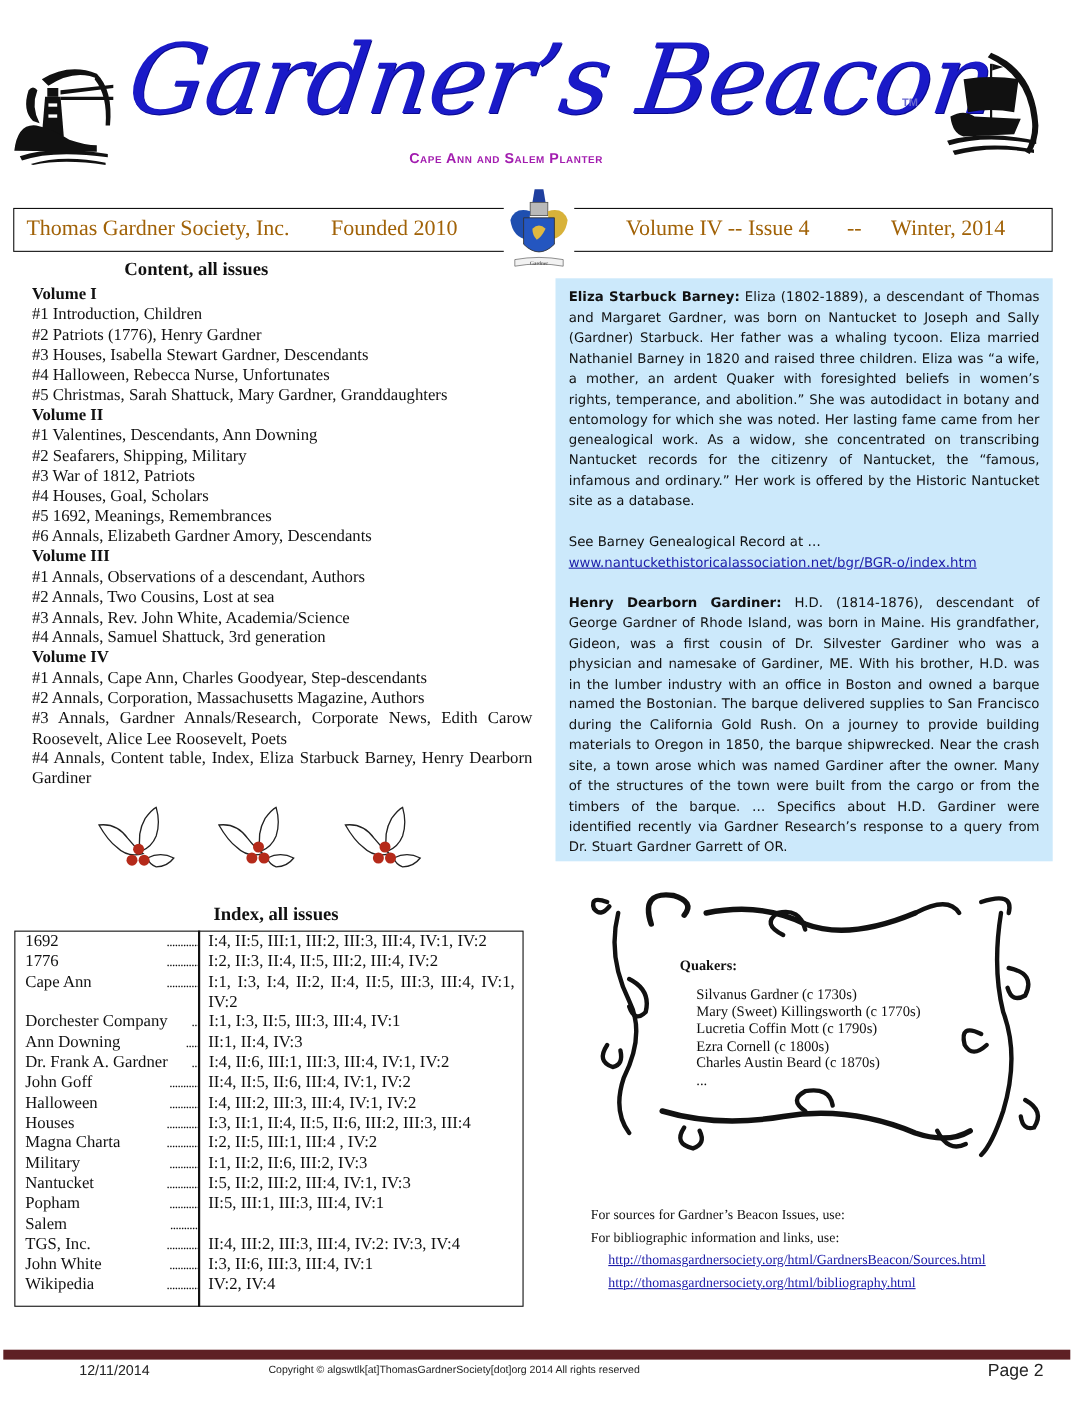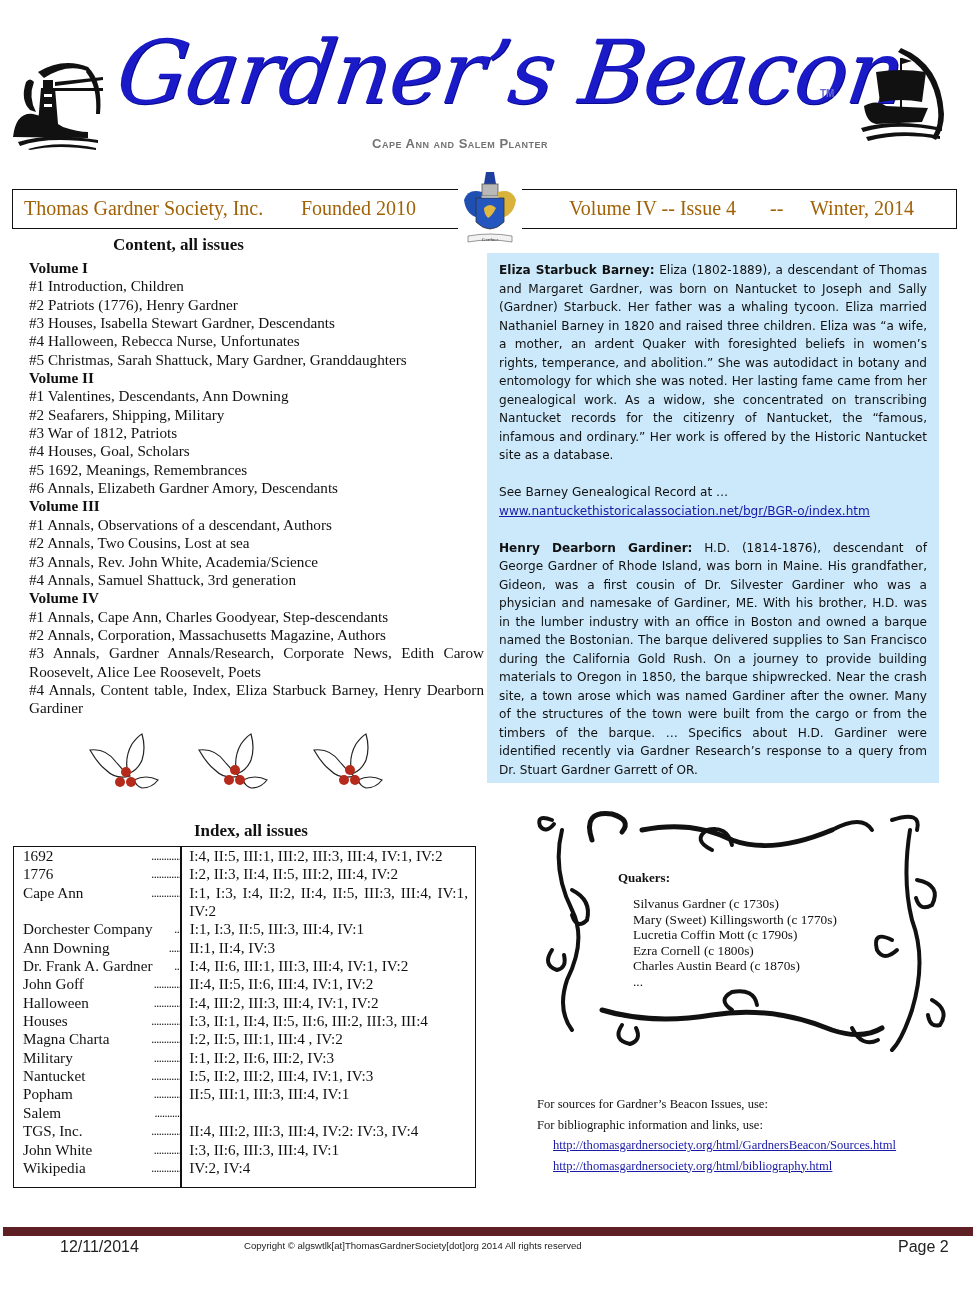--- a/index.html
+++ b/index.html
@@ -2,38 +2,38 @@
 <html><head>
   <meta charset="utf-8">
   <style>
     html, body { margin: 0; padding: 0; background: #ffffff; }
     body { width: 977px; height: 1295px; position: relative; overflow: hidden; font-family: "Liberation Serif", serif; color: #111; }
     .abs { position: absolute; }
 
     
     .masthead-title { left: 118px; top: 18px; width: 720px; height: 110px; font-family: "DejaVu Serif", serif; font-style: italic; font-size: 88px; color: #1a1ac8; letter-spacing: -1px; line-height: 110px; white-space: nowrap; transform: skewX(-8deg); text-shadow: 1px 1px 0 #0a0a8a; }
     .tm { left: 820px; top: 88px; font-size: 10px; font-weight: bold; color: #6a6ad0; font-family: "Liberation Sans", sans-serif; text-align: right; }
-    .subtitle { left: 372px; top: 136px; font-family: "Liberation Sans", sans-serif; font-size: 13px; font-variant: small-caps; letter-spacing: 0.5px; color: #737373; font-weight: bold; }
+    .subtitle { left: 372px; top: 136px; font-family: "Liberation Sans", sans-serif; font-size: 13px; font-variant: small-caps; letter-spacing: 0.5px; color: #a21caf; font-weight: bold; }
     .logo-left { left: 8px; top: 52px; width: 100px; height: 98px; }
     .logo-right { left: 856px; top: 44px; width: 96px; height: 104px; }
 
     
     .banner { left: 12px; top: 189px; width: 945px; height: 40px; border-top: 1.5px solid #111; border-bottom: 1.5px solid #111; border-left: 1.5px solid #111; border-right: 1.5px solid #111; box-sizing: border-box; }
     .banner-text { top: 197px; font-size: 20px; font-family: "Liberation Serif", serif; color: #a16207; white-space: nowrap; }
     .crest { left: 458px; top: 170px; width: 64px; height: 80px; background: #fff; }
 
     
     .contents-title { left: 113px; top: 235px; font-size: 17px; font-weight: bold; }
     .contents-list { left: 29px; top: 259px; width: 455px; font-size: 15.2px; line-height: 18.35px; }
     .contents-list .vol { font-weight: bold; }
     .contents-list .just { text-align: justify; }
     .holly { top: 730px; width: 76px; height: 66px; }
 
     
-    .article-box { left: 487px; top: 253px; width: 452px; height: 530px; background: #cce9fb; box-sizing: border-box; padding: 8px 12px 0 12px; font-family: "DejaVu Sans", sans-serif; font-size: 12.1px; line-height: 18.5px; color: #111; }
+    .article-box { left: 505px; top: 253px; width: 452px; height: 530px; background: #cce9fb; box-sizing: border-box; padding: 8px 12px 0 12px; font-family: "DejaVu Sans", sans-serif; font-size: 12.1px; line-height: 18.5px; color: #111; }
     .article-box p { margin: 0; text-align: justify; }
     .article-box .gap { height: 18.5px; }
     .article-box b { font-weight: bold; }
     .article-box a { color: #1a1aa8; text-decoration: underline; }
 
     
     .index-title { left: 194px; top: 821px; font-size: 17px; font-weight: bold; }
     .index-table { left: 13px; top: 846px; width: 463px; height: 342px; border: 1.5px solid #111; box-sizing: border-box; }
     .index-divider { left: 180px; top: 846px; width: 1.5px; height: 342px; background: #111; }
     .index-rows { left: 23px; top: 847px; width: 445px; font-size: 15.2px; line-height: 18.35px; }
@@ -286,15 +286,15 @@
 </div>
 
 <div class="abs sources">
   <div>For sources for Gardner’s Beacon Issues, use:</div>
   <div>For bibliographic information and links, use:</div>
   <div><a>http://thomasgardnersociety.org/html/GardnersBeacon/Sources.html</a></div>
   <div><a>http://thomasgardnersociety.org/html/bibliography.html</a></div>
 </div>
 
 <div class="abs footer-bar"></div>
-<div class="abs footer-text" style="left:60px; font-size:16px;">12/11/2014</div>
+<div class="abs footer-text" style="left:72px; font-size:13px;">12/11/2014</div>
 <div class="abs footer-text" style="left:244px; font-size:9.6px; top:1240px;">Copyright © algswtlk[at]ThomasGardnerSociety[dot]org  2014  All rights reserved</div>
 <div class="abs footer-text" style="left:898px; font-size:16px;">Page 2</div>
 
 </body></html>

